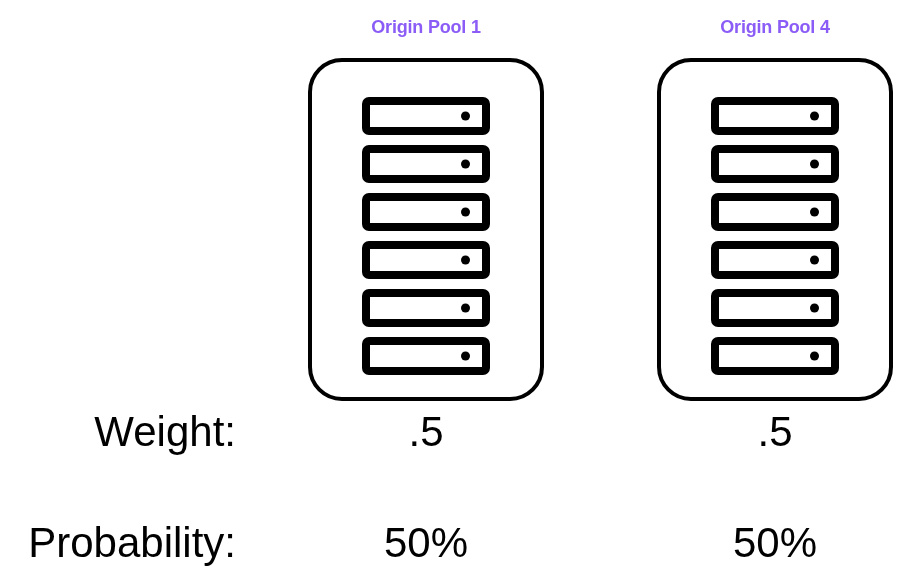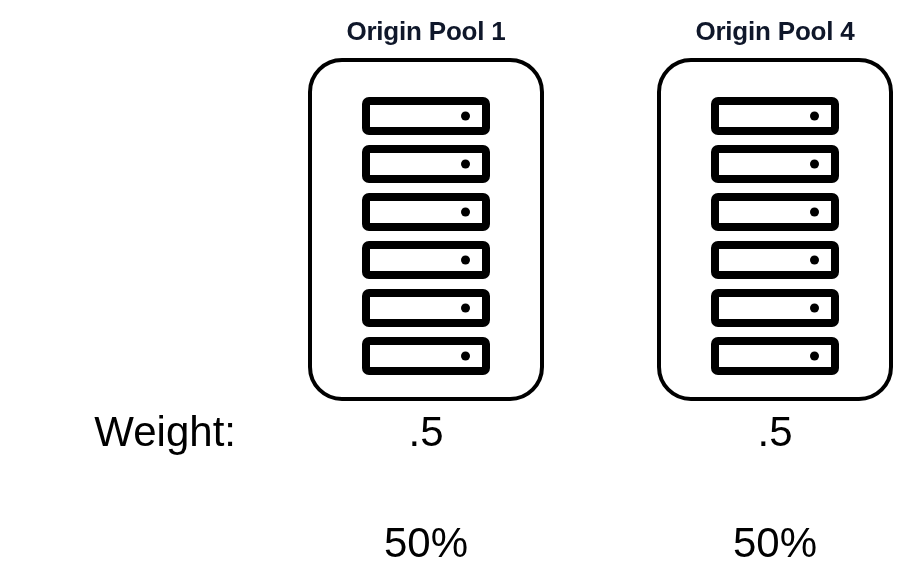--- a/index.html
+++ b/index.html
@@ -27,23 +27,23 @@
   }
   .pool-col-1 { left: 308px; }
   .pool-col-2 { left: 657px; }
 
   .pool-title {
     position: absolute;
     top: 18px;
     left: 0;
     width: 236px;
     text-align: center;
-    font-size: 26px;
+    font-size: 18px;
     font-weight: bold;
-    color: #0f172a;
+    color: #8b5cf6;
     letter-spacing: -0.2px;
     line-height: 1;
     white-space: nowrap;
   }
 
   .pool-box {
     position: absolute;
     top: 58px;
     left: 0;
     width: 236px;
@@ -191,17 +191,18 @@
     </div>
   </div>
 
   <div class="metric-row row-weight">
     <div class="metric-label">Weight:</div>
     <div class="metric-value val-col-1">.5</div>
     <div class="metric-value val-col-2">.5</div>
   </div>
 
   <div class="metric-row row-probability">
+    <div class="metric-label">Probability:</div>
     <div class="metric-value val-col-1">50%</div>
     <div class="metric-value val-col-2">50%</div>
   </div>
 
 </div>
 
 </body></html>

